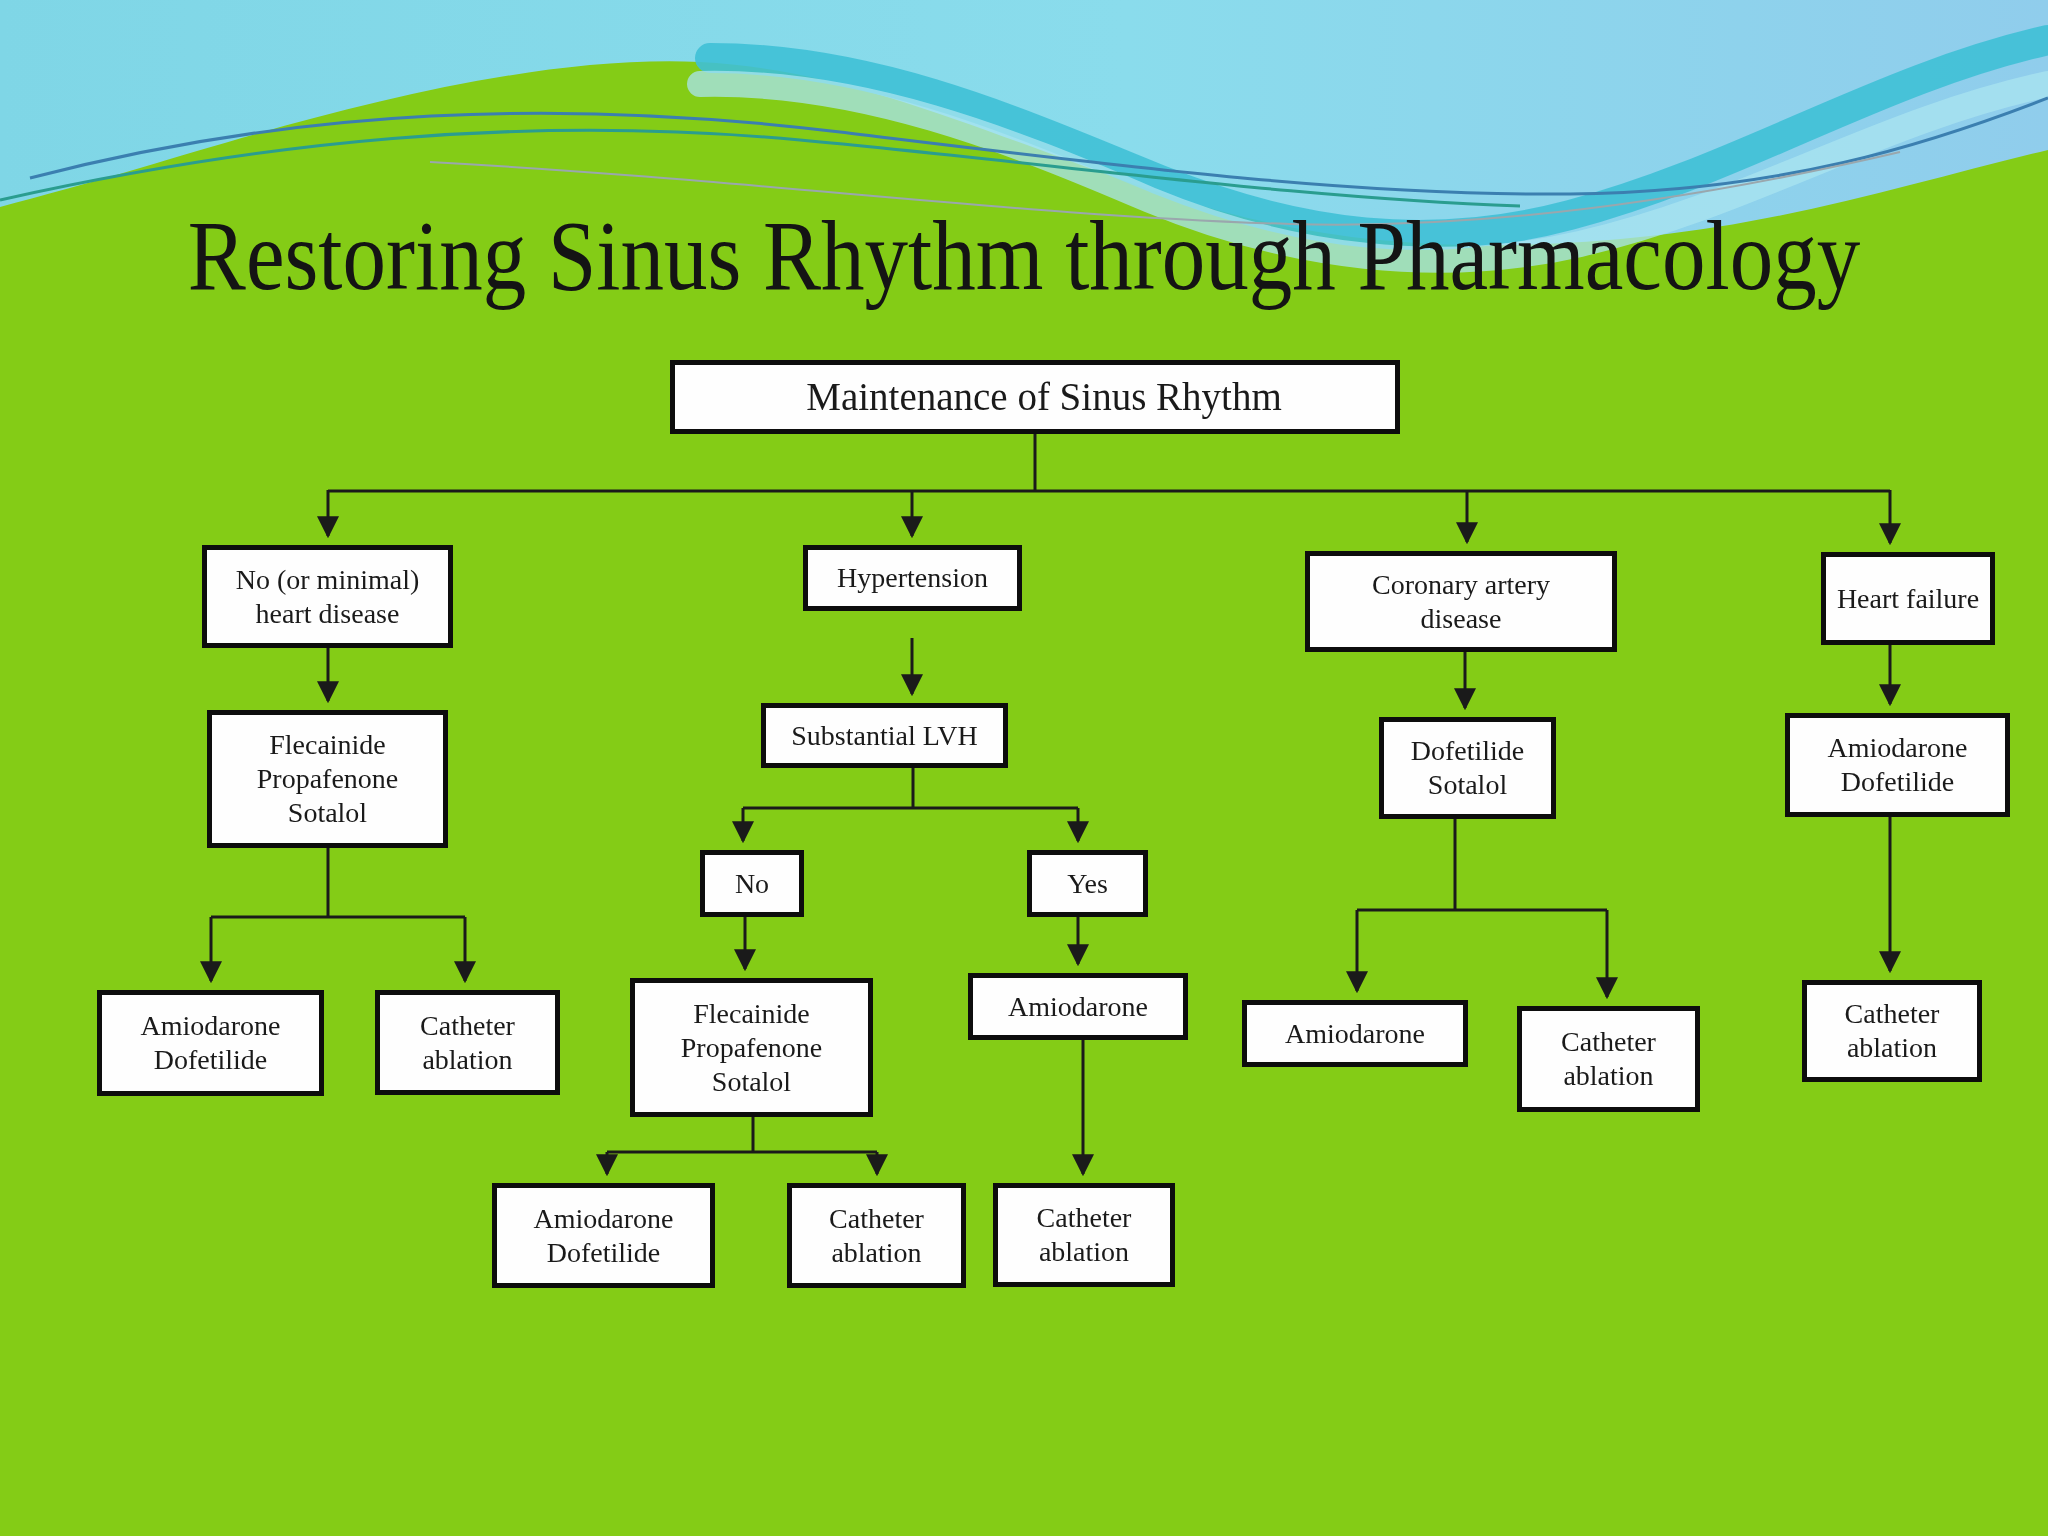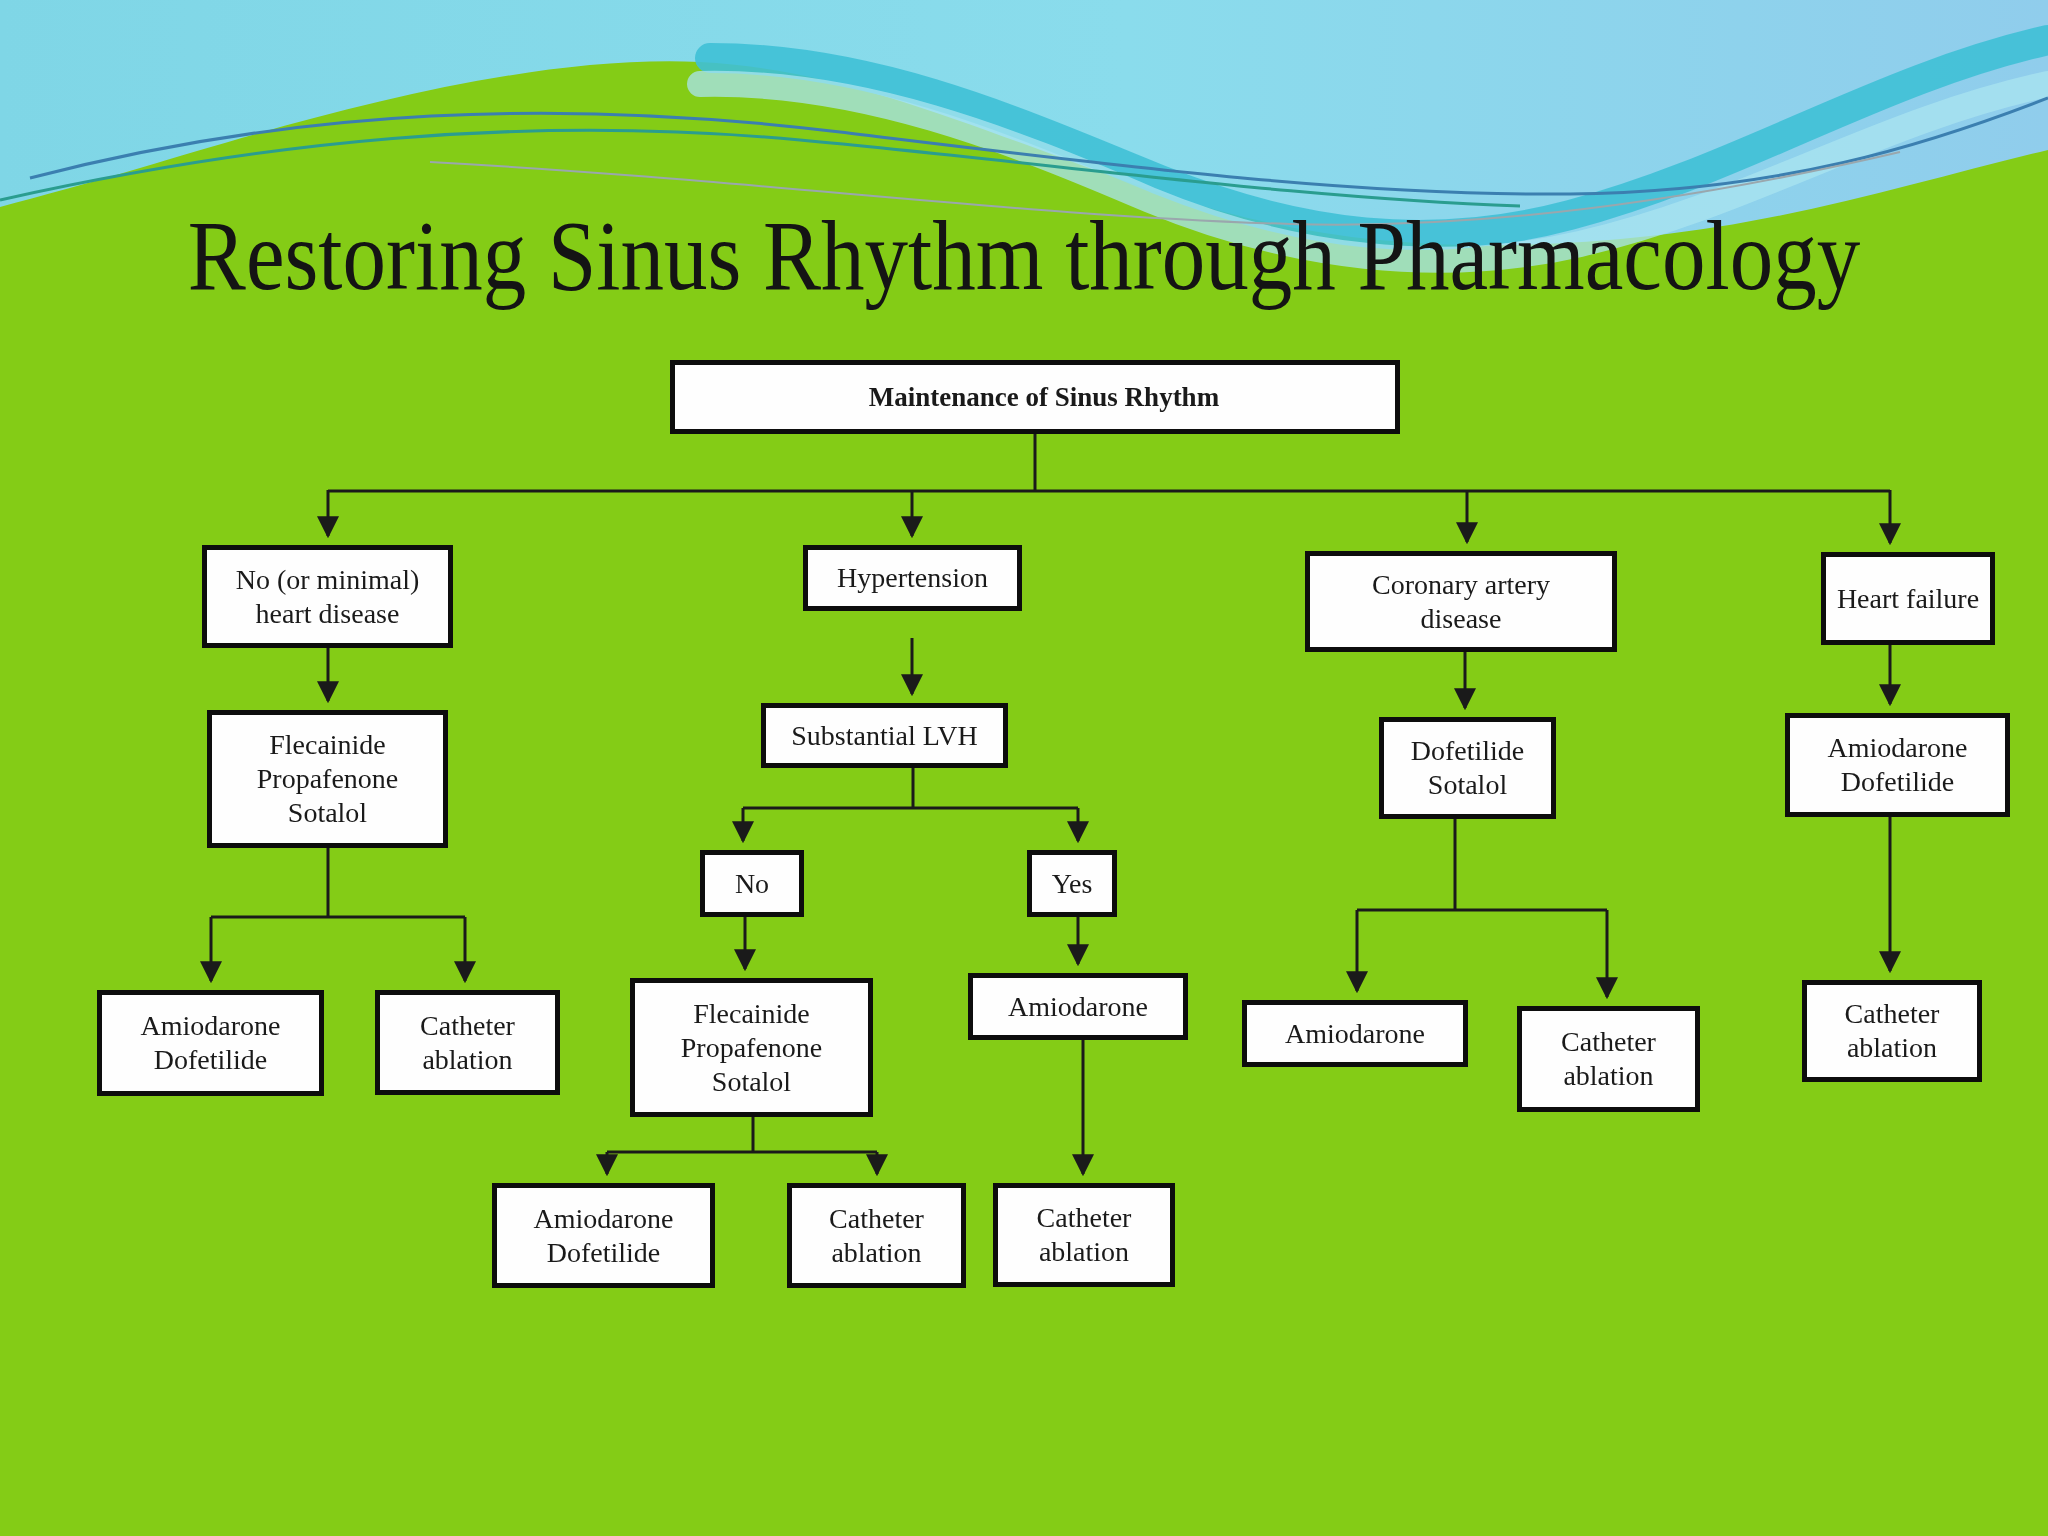--- a/index.html
+++ b/index.html
@@ -5,21 +5,21 @@
   html,body{margin:0;padding:0;background:#ffffff;}
   #stage{position:relative;width:2048px;height:1536px;background:#84cc16;overflow:hidden;
          font-family:"Liberation Serif", serif;color:#121212;}
   .title{position:absolute;left:0;right:0;top:198px;text-align:center;
          font-size:100px;font-weight:400;letter-spacing:0px;color:#141414;
          transform:scaleX(0.87);transform-origin:50% 50%;white-space:nowrap;}
   .box{position:absolute;border:5px solid #0d0d0d;background:#fefefe;
        display:flex;align-items:center;justify-content:center;text-align:center;
        font-size:28px;line-height:34px;white-space:pre-line;color:#1a1a1a;
        box-sizing:border-box;}
-  .box.bold{font-weight:700;font-size:27px;padding-left:18px;}
+  .box.bold{font-weight:400;font-size:39px;padding-left:18px;}
   .citation{position:absolute;left:68px;top:1454px;font-size:26px;line-height:39px;color:#1b1b1b;}
   .citation div{white-space:nowrap;}
   svg.layer{position:absolute;left:0;top:0;}
 </style>
 </head>
 <body>
 
 <div id="stage">
 
   <svg class="layer" width="2048" height="310" viewBox="0 0 2048 310">
@@ -84,21 +84,21 @@
 Propafenone
 Sotalol</div>
   <div class="box" style="left:97px;top:990px;width:227px;height:106px">Amiodarone
 Dofetilide</div>
   <div class="box" style="left:375px;top:990px;width:185px;height:105px">Catheter
 ablation</div>
 
   <div class="box" style="left:803px;top:545px;width:219px;height:66px">Hypertension</div>
   <div class="box" style="left:761px;top:703px;width:247px;height:65px">Substantial LVH</div>
   <div class="box" style="left:700px;top:850px;width:104px;height:67px">No</div>
-  <div class="box" style="left:1027px;top:850px;width:90px;height:67px">Yes</div>
+  <div class="box" style="left:1027px;top:850px;width:121px;height:67px">Yes</div>
   <div class="box" style="left:630px;top:978px;width:243px;height:139px">Flecainide
 Propafenone
 Sotalol</div>
   <div class="box" style="left:492px;top:1183px;width:223px;height:105px">Amiodarone
 Dofetilide</div>
   <div class="box" style="left:787px;top:1183px;width:179px;height:105px">Catheter
 ablation</div>
   <div class="box" style="left:968px;top:973px;width:220px;height:67px">Amiodarone</div>
   <div class="box" style="left:993px;top:1183px;width:182px;height:104px">Catheter
 ablation</div>

